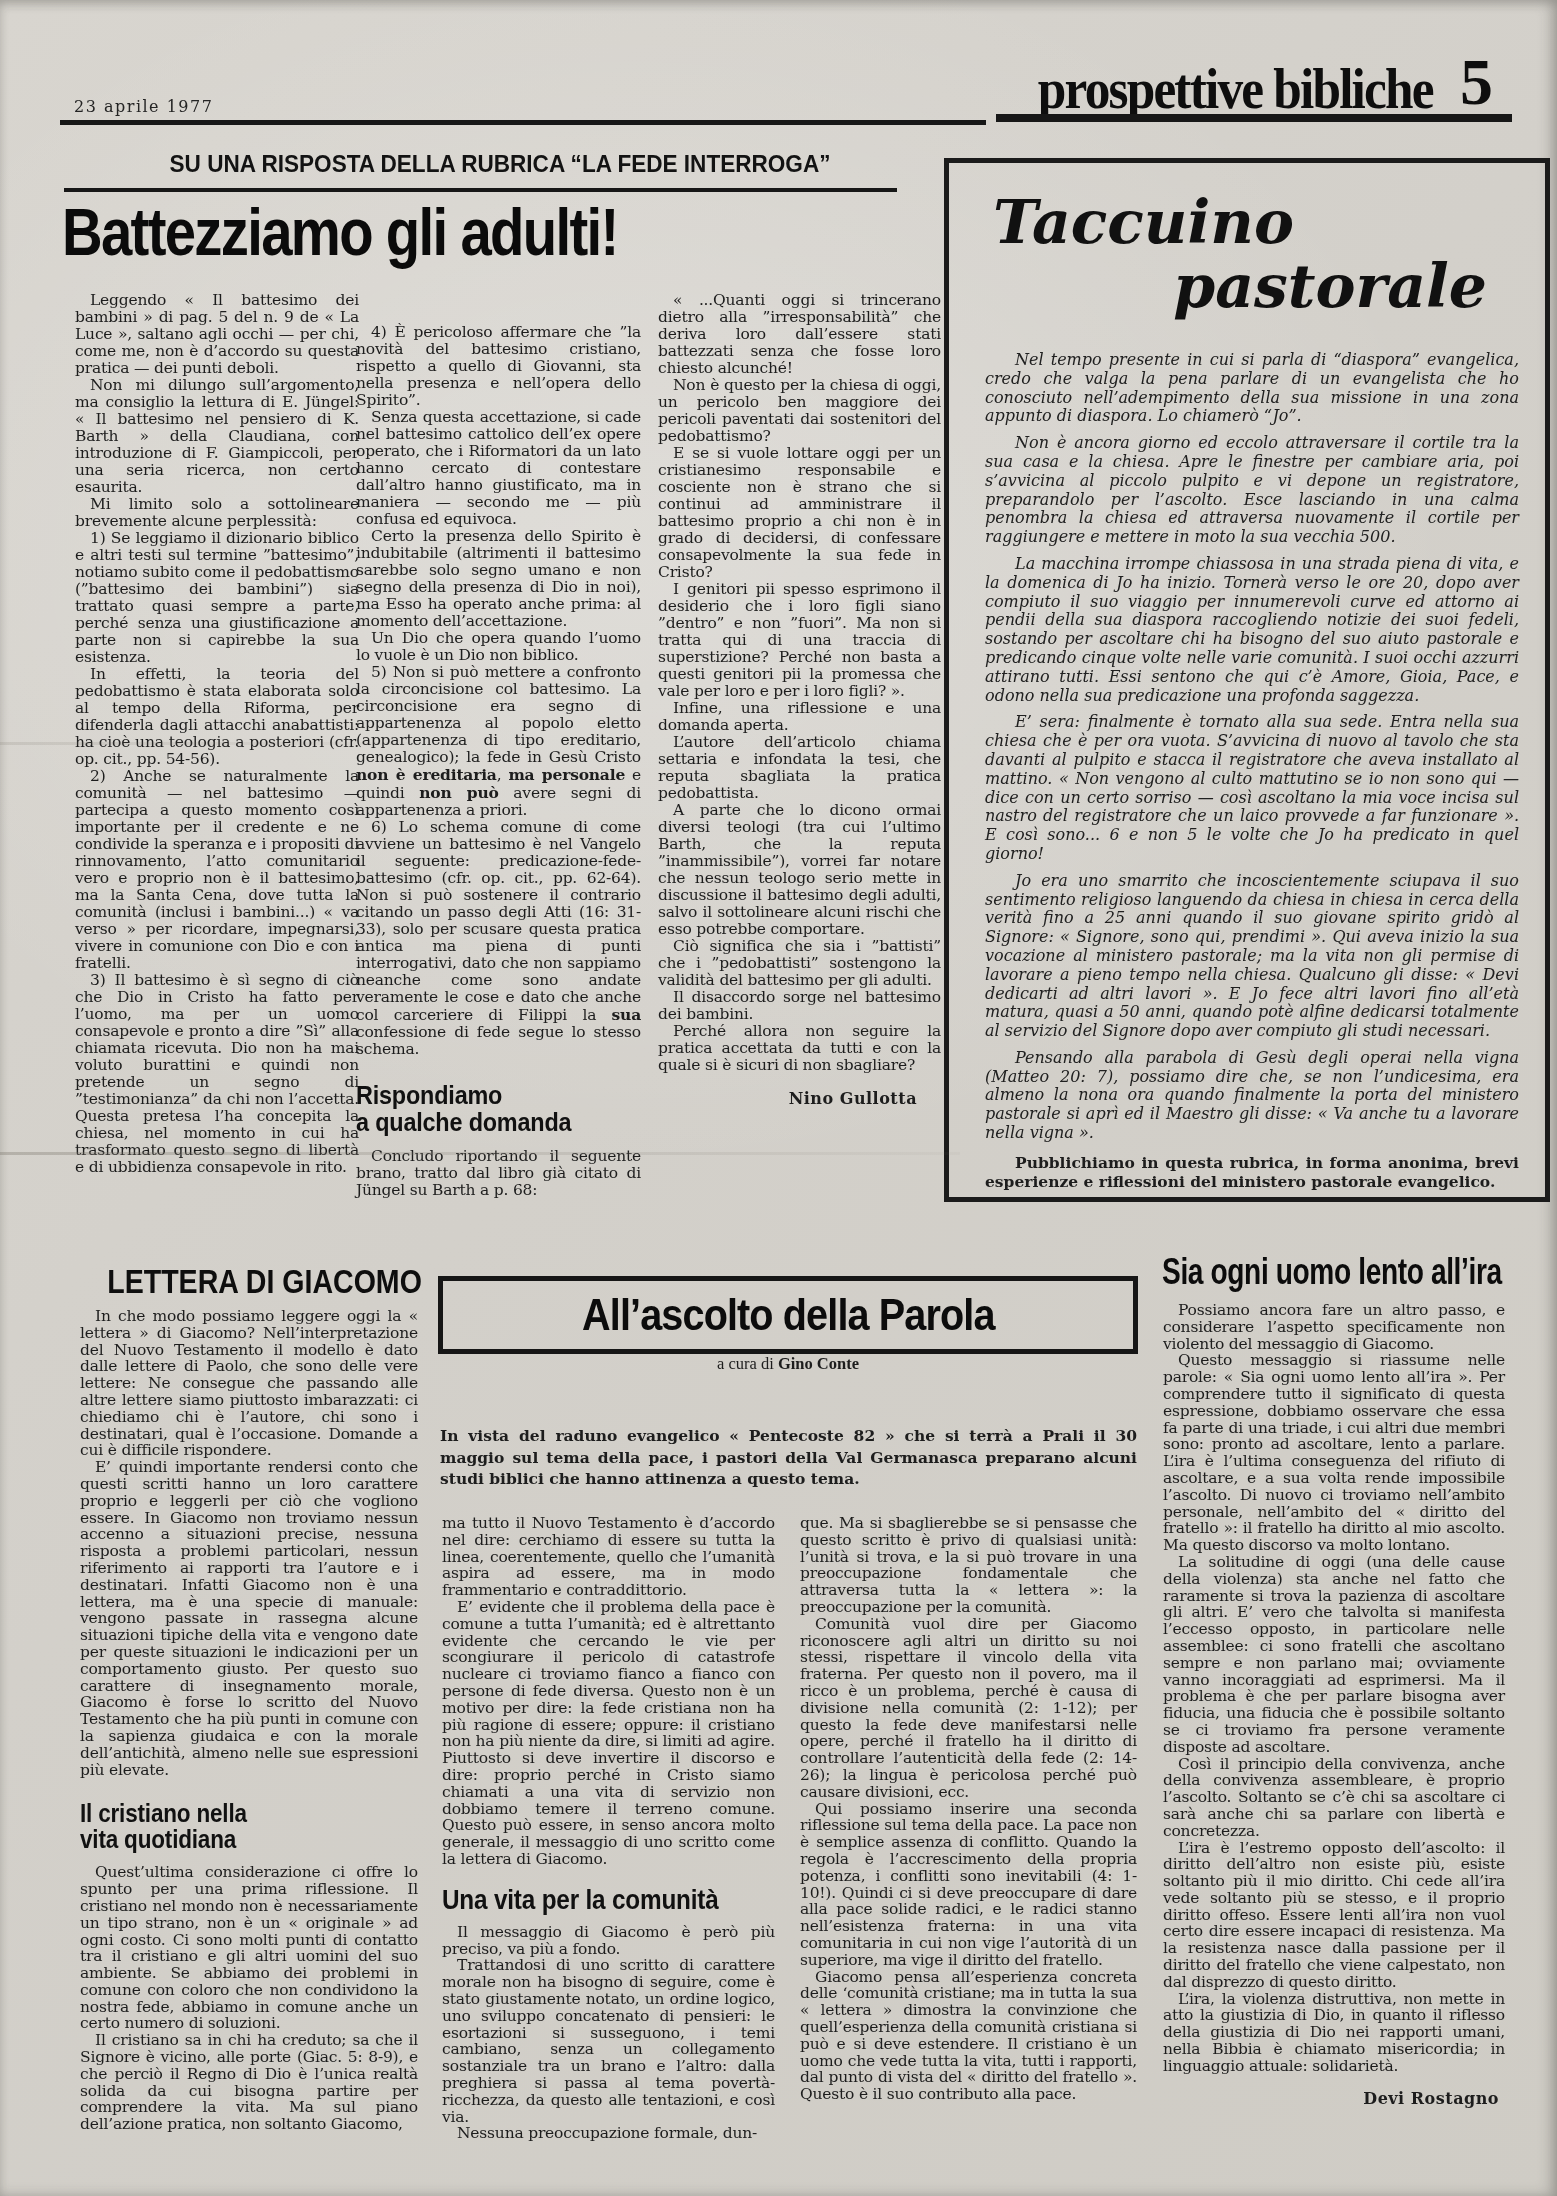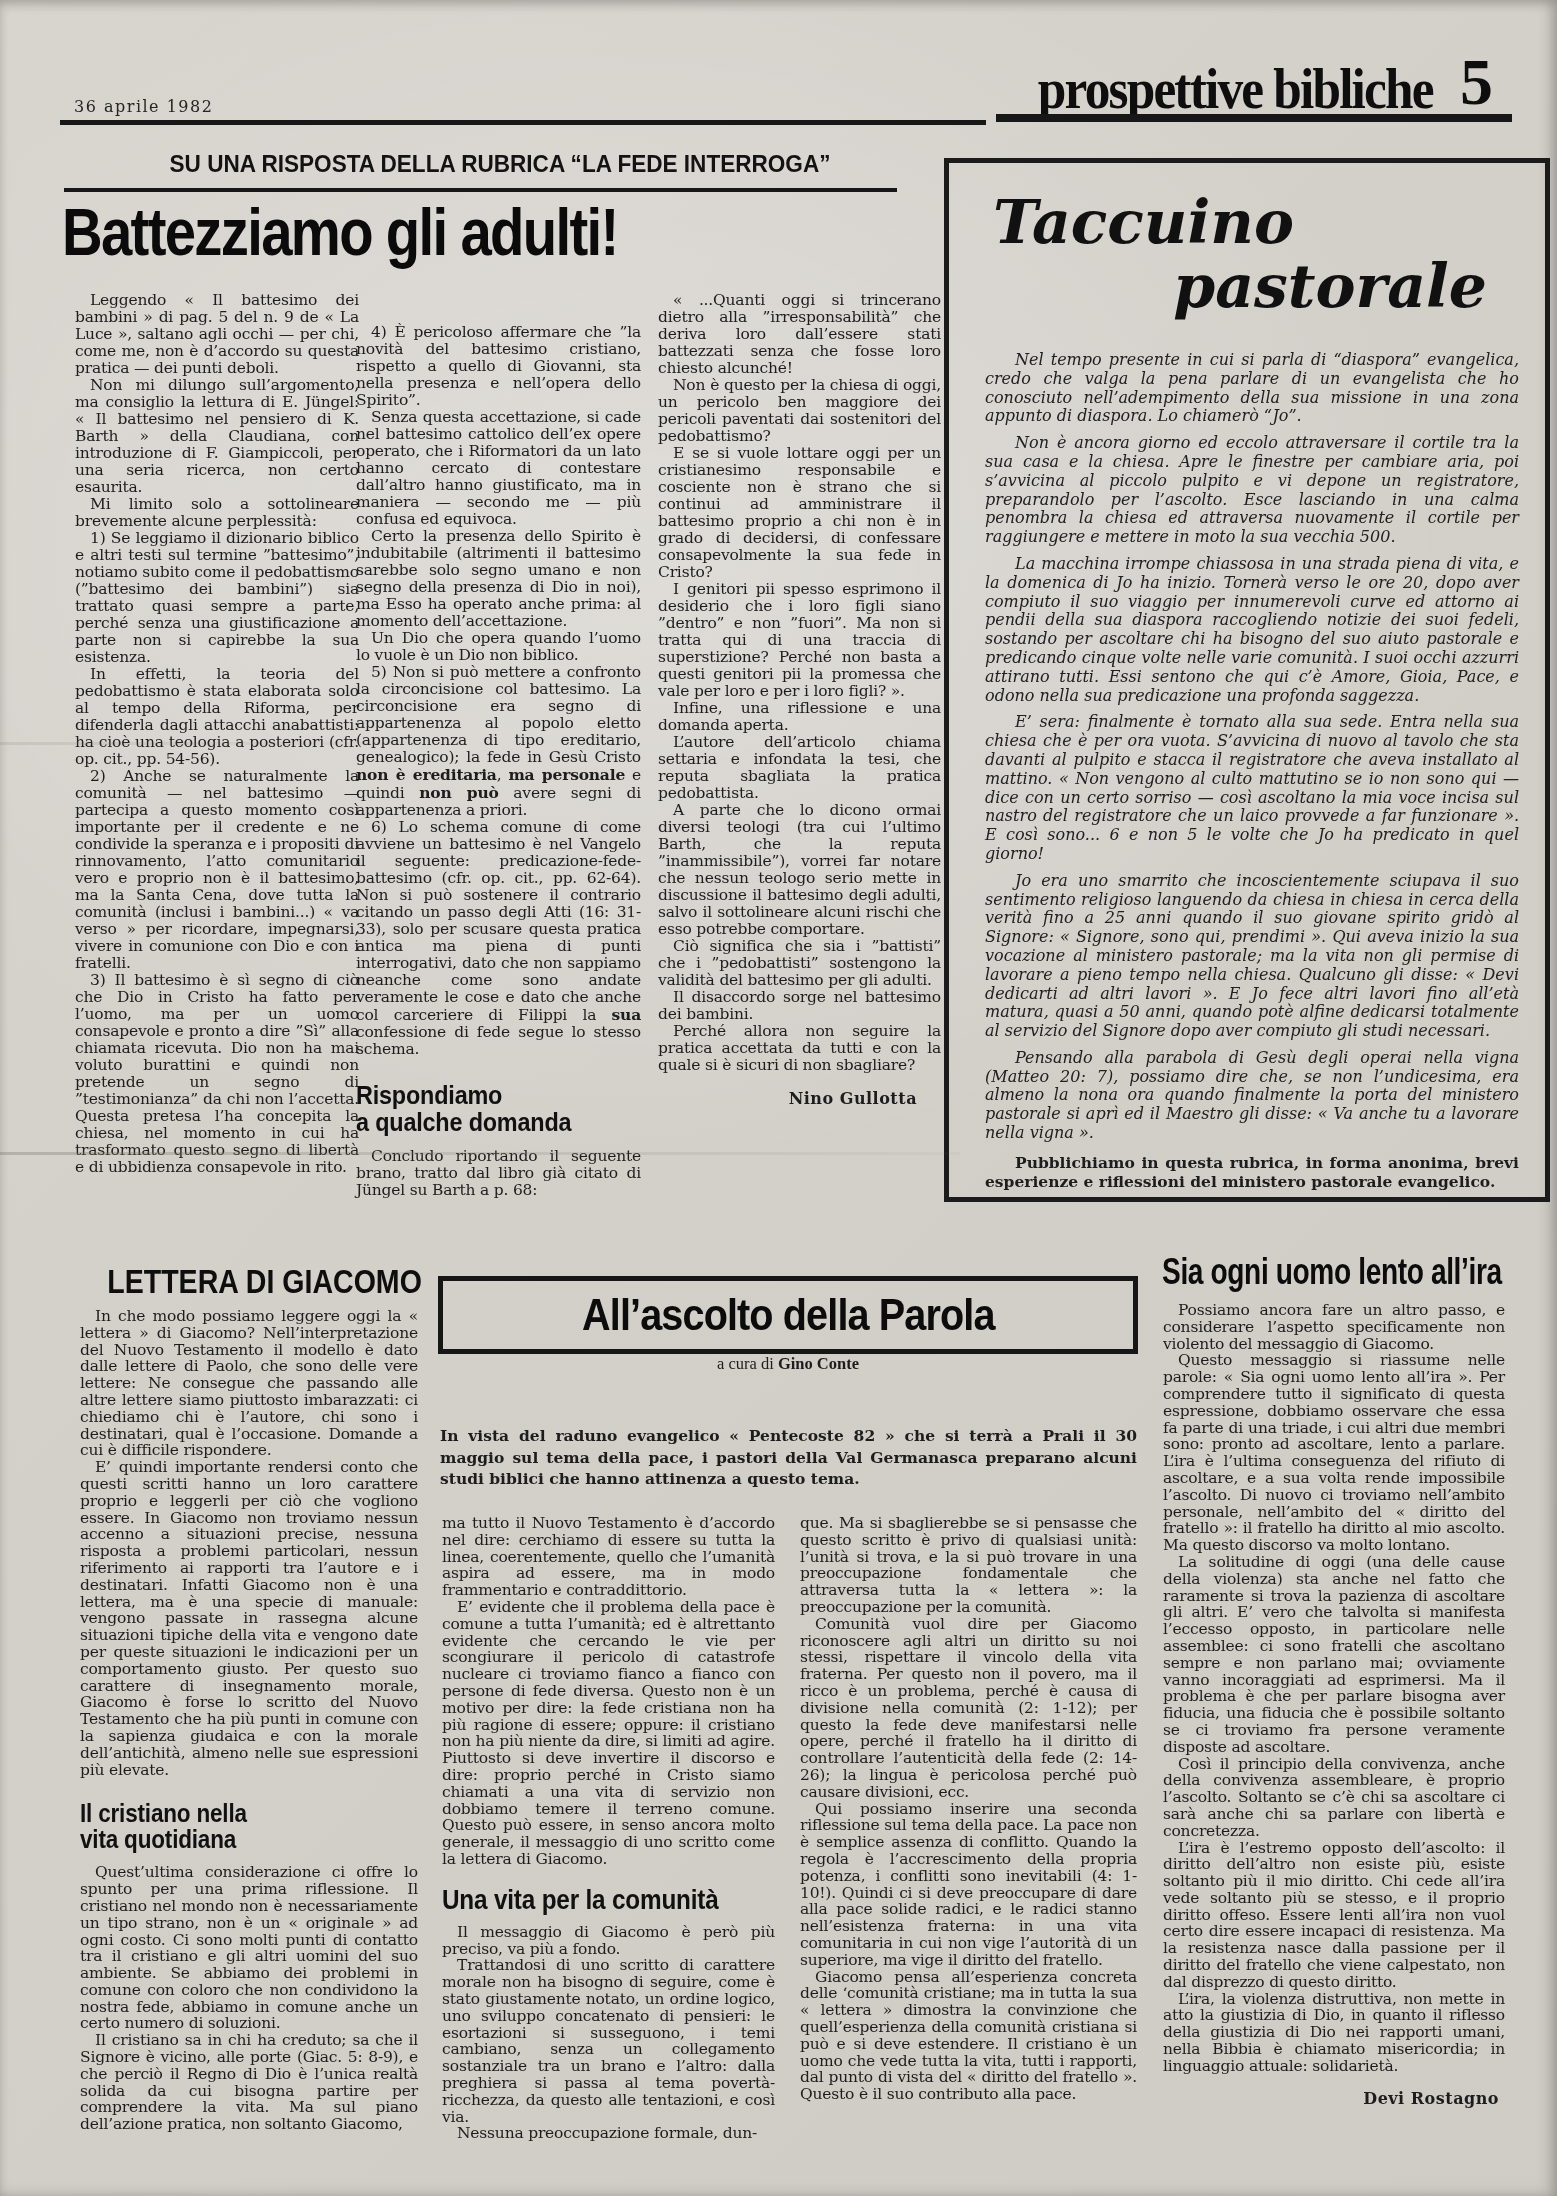--- a/index.html
+++ b/index.html
@@ -89,21 +89,21 @@
     font-size:15.5px; line-height:21.5px; text-align:justify; }
   .ira-h { left:1162px; top:1251px; font-family:"Liberation Sans", sans-serif;
     font-weight:bold; font-size:37px; letter-spacing:-0.5px; color:#0c0c0c;
     white-space:nowrap; transform:scaleX(0.76); transform-origin:0 50%; }
 </style>
 </head>
 <body>
 
 <div class="page">
 
-  <div class="abs date">36 aprile 1982</div>
+  <div class="abs date">23 aprile 1977</div>
   <div class="abs masthead-title">prospettive bibliche</div>
   <div class="abs masthead-num">5</div>
   <div class="rule" style="left:60px; top:120px; width:926px; height:5px;"></div>
   <div class="rule" style="left:996px; top:114px; width:516px; height:8px;"></div>
 
   <div class="abs kicker">SU UNA RISPOSTA DELLA RUBRICA “LA FEDE INTERROGA”</div>
   <div class="rule" style="left:64px; top:188px; width:833px; height:4px;"></div>
   <div class="abs headline">Battezziamo gli adulti!</div>
 
   <div class="abs colU c1">

